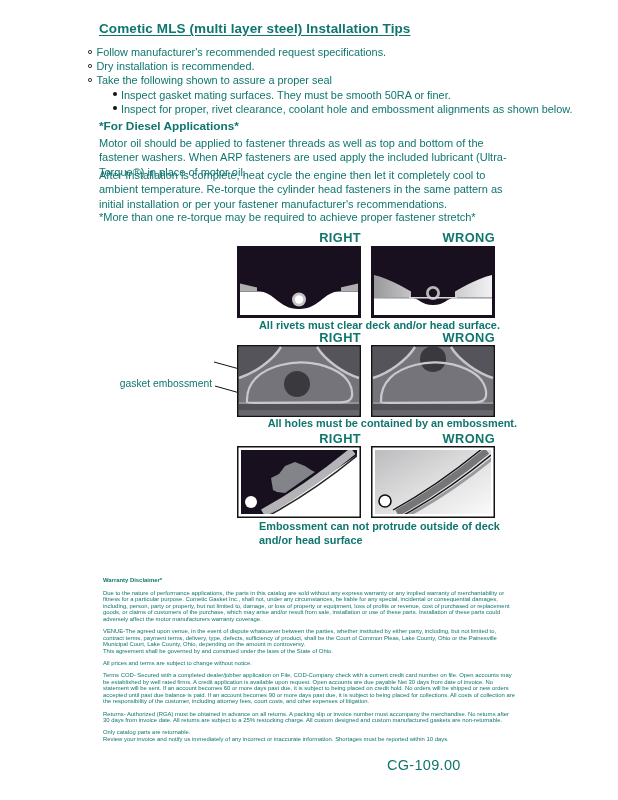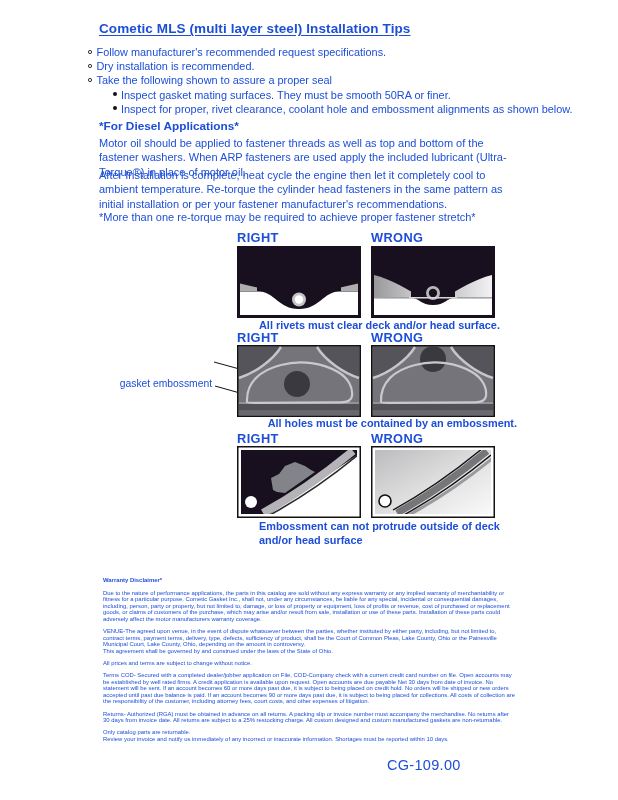--- a/index.html
+++ b/index.html
@@ -1,33 +1,33 @@
 <!DOCTYPE html>
 <html><head>
 <meta charset="utf-8">
 <style>
   * { margin:0; padding:0; box-sizing:border-box; }
   html,body { background:#ffffff; }
   .page {
     position:relative; width:618px; height:800px; background:#ffffff;
-    font-family:"Liberation Sans", sans-serif; color:#1d4ed8; overflow:hidden;padding-left:48px;
+    font-family:"Liberation Sans", sans-serif; color:#0f766e; overflow:hidden;padding-left:48px;
   }
   .title {
     position:absolute; left:99px; top:21px; font-size:13.5px; font-weight:bold;
     text-decoration:underline; text-underline-offset:2px; letter-spacing:0.1px;
   }
   .tips { position:absolute; left:88px; top:45px; font-size:10.9px; line-height:14.2px; }
   .tip { white-space:nowrap; }
   .bo { display:inline-block; width:3.5px; height:3.5px; border:1px solid #121212; border-radius:50%; margin-right:5px; vertical-align:2.5px; }
   .subtips { margin-left:25px; }
   .bf { display:inline-block; width:4px; height:4px; background:#121212; border-radius:50%; margin-right:4px; vertical-align:2.5px; }
   .diesel-h { position:absolute; left:99px; top:119px; font-size:11.8px; font-weight:bold; }
   .para { position:absolute; left:99px; width:414px; font-size:11px; line-height:14.3px; }
   .p1 { top:136px; } .p2 { top:168px; } .pnote { top:210px; }
-  .rwlabel { position:absolute; width:124px; text-align:left; font-weight:bold; font-size:12.8px; letter-spacing:0.4px; }
+  .rwlabel { position:absolute; width:124px; text-align:right; font-weight:bold; font-size:12.8px; letter-spacing:0.4px; }
   .figbox { position:absolute; width:124px; height:72px; }
   .figbox svg { display:block; width:124px; height:72px; }
   .caption { position:absolute; font-size:10.9px; font-weight:bold;margin-left:22px; }
   .cap1 { left:237px; top:319px; width:310px; }
   .cap2 { left:237px; top:417px; width:258px; text-align:right; }
   .cap3 { left:237px; top:520px; width:290px; line-height:13.5px; }
   .cap3 span { display:block; }
   .callout { position:absolute; text-align:right; font-size:10.3px; line-height:12.5px; width:104px; }
   .co1 { left:108px; top:342px; }
   .co2 { left:108px; top:378px; }

